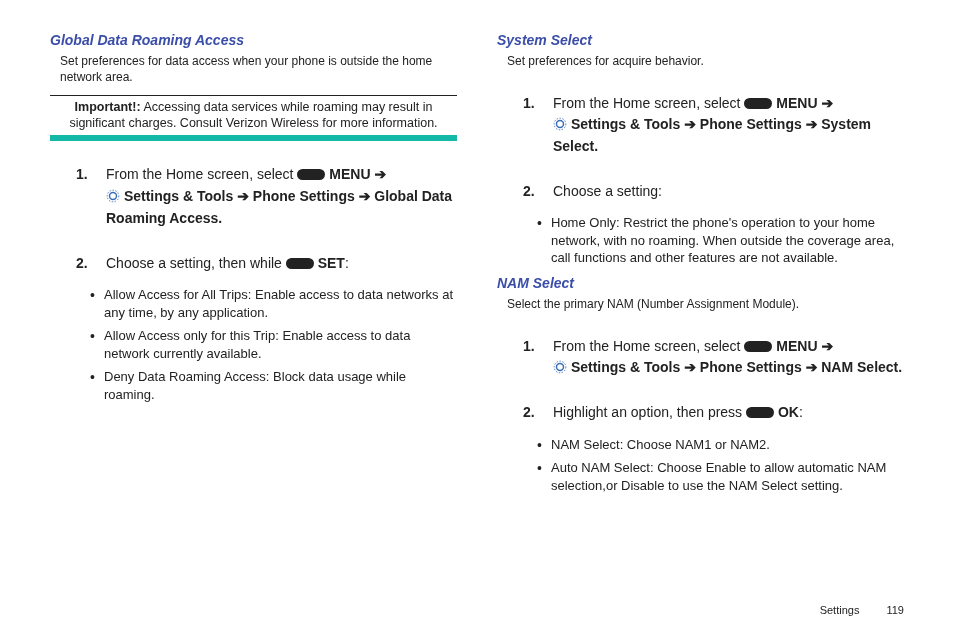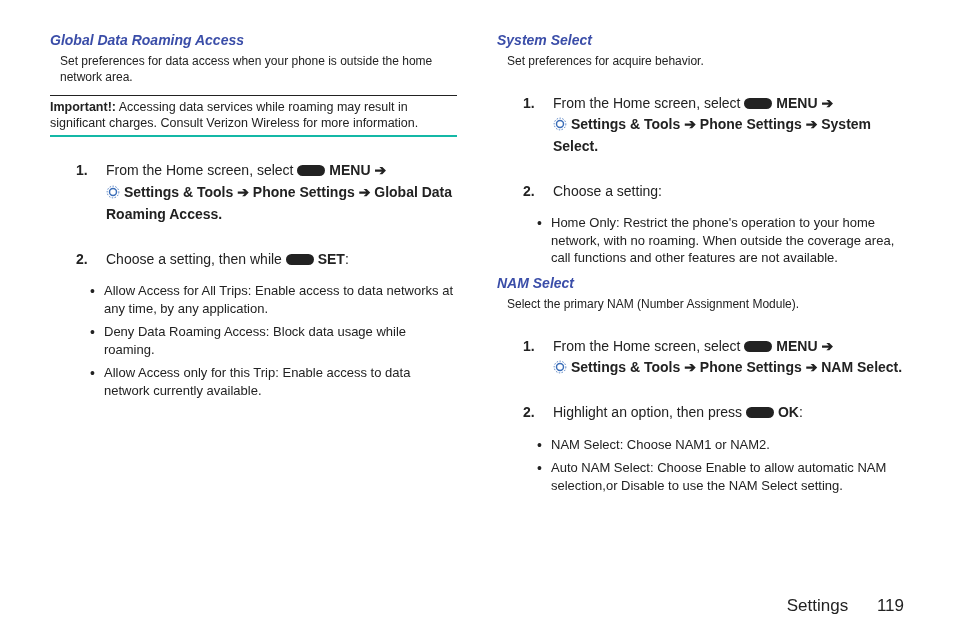--- a/index.html
+++ b/index.html
@@ -27,23 +27,24 @@
     font-size: 14px;
     margin-bottom: 6px;
   }
   .intro {
     font-size: 12px;
     margin: 4px 0 10px 10px;
     line-height: 1.3;
   }
   .important-box {
     border-top: 1px solid #222;
-    border-bottom: 2px solid #14b8a6;
+    border-bottom: 6px solid #14b8a6;
     padding: 4px 0;
     margin: 6px 0 14px 0;
+    text-align: center;
     font-size: 12.5px;
     line-height: 1.25;
   }
   .important-box b { font-weight: bold; }
   ol.steps {
     list-style: none;
     margin-left: 26px;
     counter-reset: step;
   }
   ol.steps > li {
@@ -93,21 +94,21 @@
     width: 14px;
     height: 14px;
     vertical-align: -2px;
   }
   .arrow { font-weight: bold; }
   .boldpath { font-weight: bold; }
   .footer {
     position: absolute;
     bottom: 20px;
     right: 50px;
-    font-size: 17px;
+    font-size: 11px;
   }
   .footer .label { margin-right: 24px; }
 </style>
 </head>
 <body>
 
 <div class="cols">
 
   <div class="col">
     <div class="section-head">Global Data Roaming Access</div>
@@ -133,22 +134,22 @@
       </li>
       <li>
         <span>Choose a setting, then while </span>
         <span class="btn"></span>
         <span class="boldpath"> <span>SET</span></span>:
       </li>
     </ol>
 
     <ul class="opts">
       <li><span class="opt-name">Allow Access for All Trips</span><span>: Enable access to data networks at any time, by any application.</span></li>
+      <li><span class="opt-name">Allow Access only for this Trip</span><span>: Enable access to data network currently available.</span></li>
       <li><span class="opt-name">Deny Data Roaming Access</span><span>: Block data usage while roaming.</span></li>
-      <li><span class="opt-name">Allow Access only for this Trip</span><span>: Enable access to data network currently available.</span></li>
     </ul>
   </div>
 
   <div class="col">
 
     <div class="section-head">System Select</div>
     <p class="intro">Set preferences for acquire behavior.</p>
 
     <ol class="steps">
       <li>

